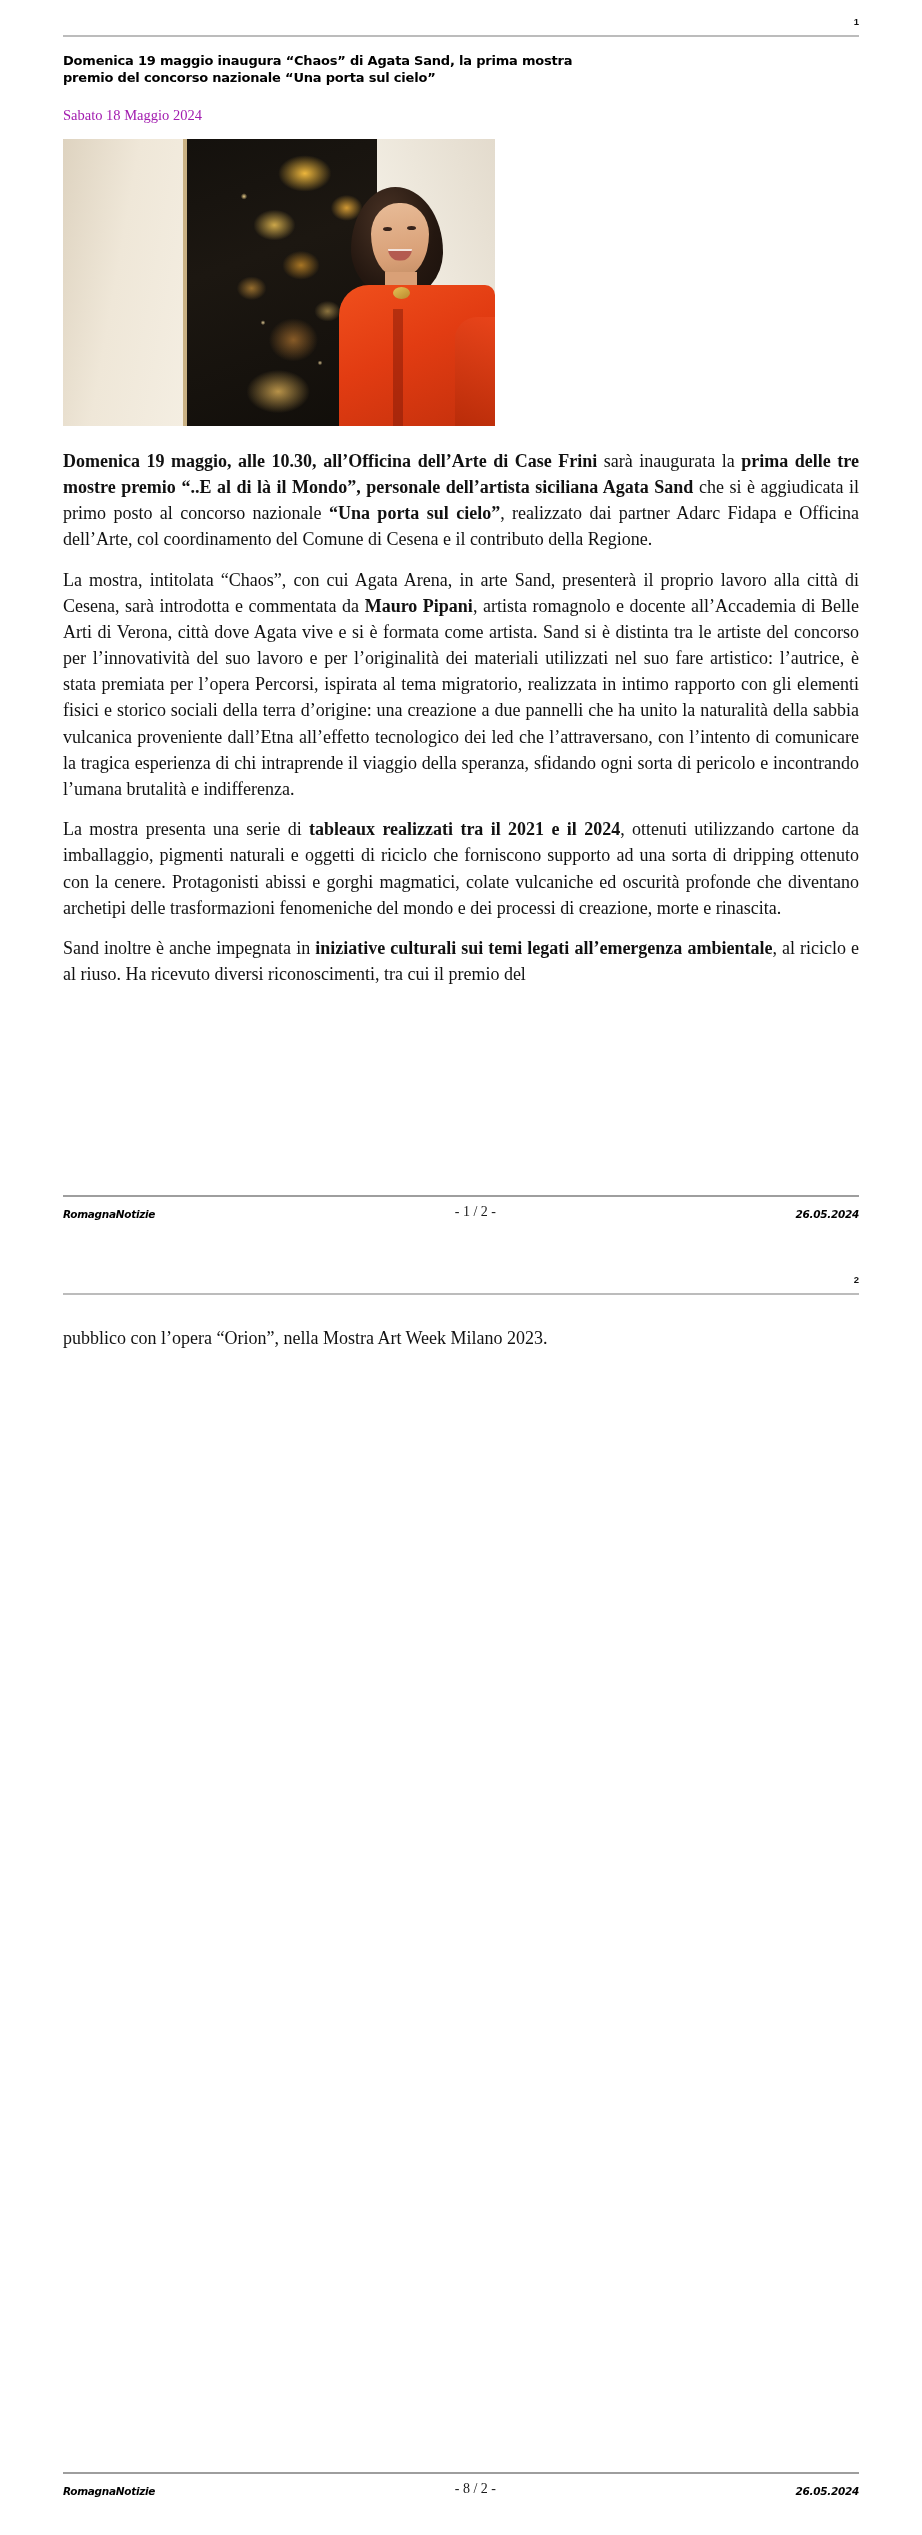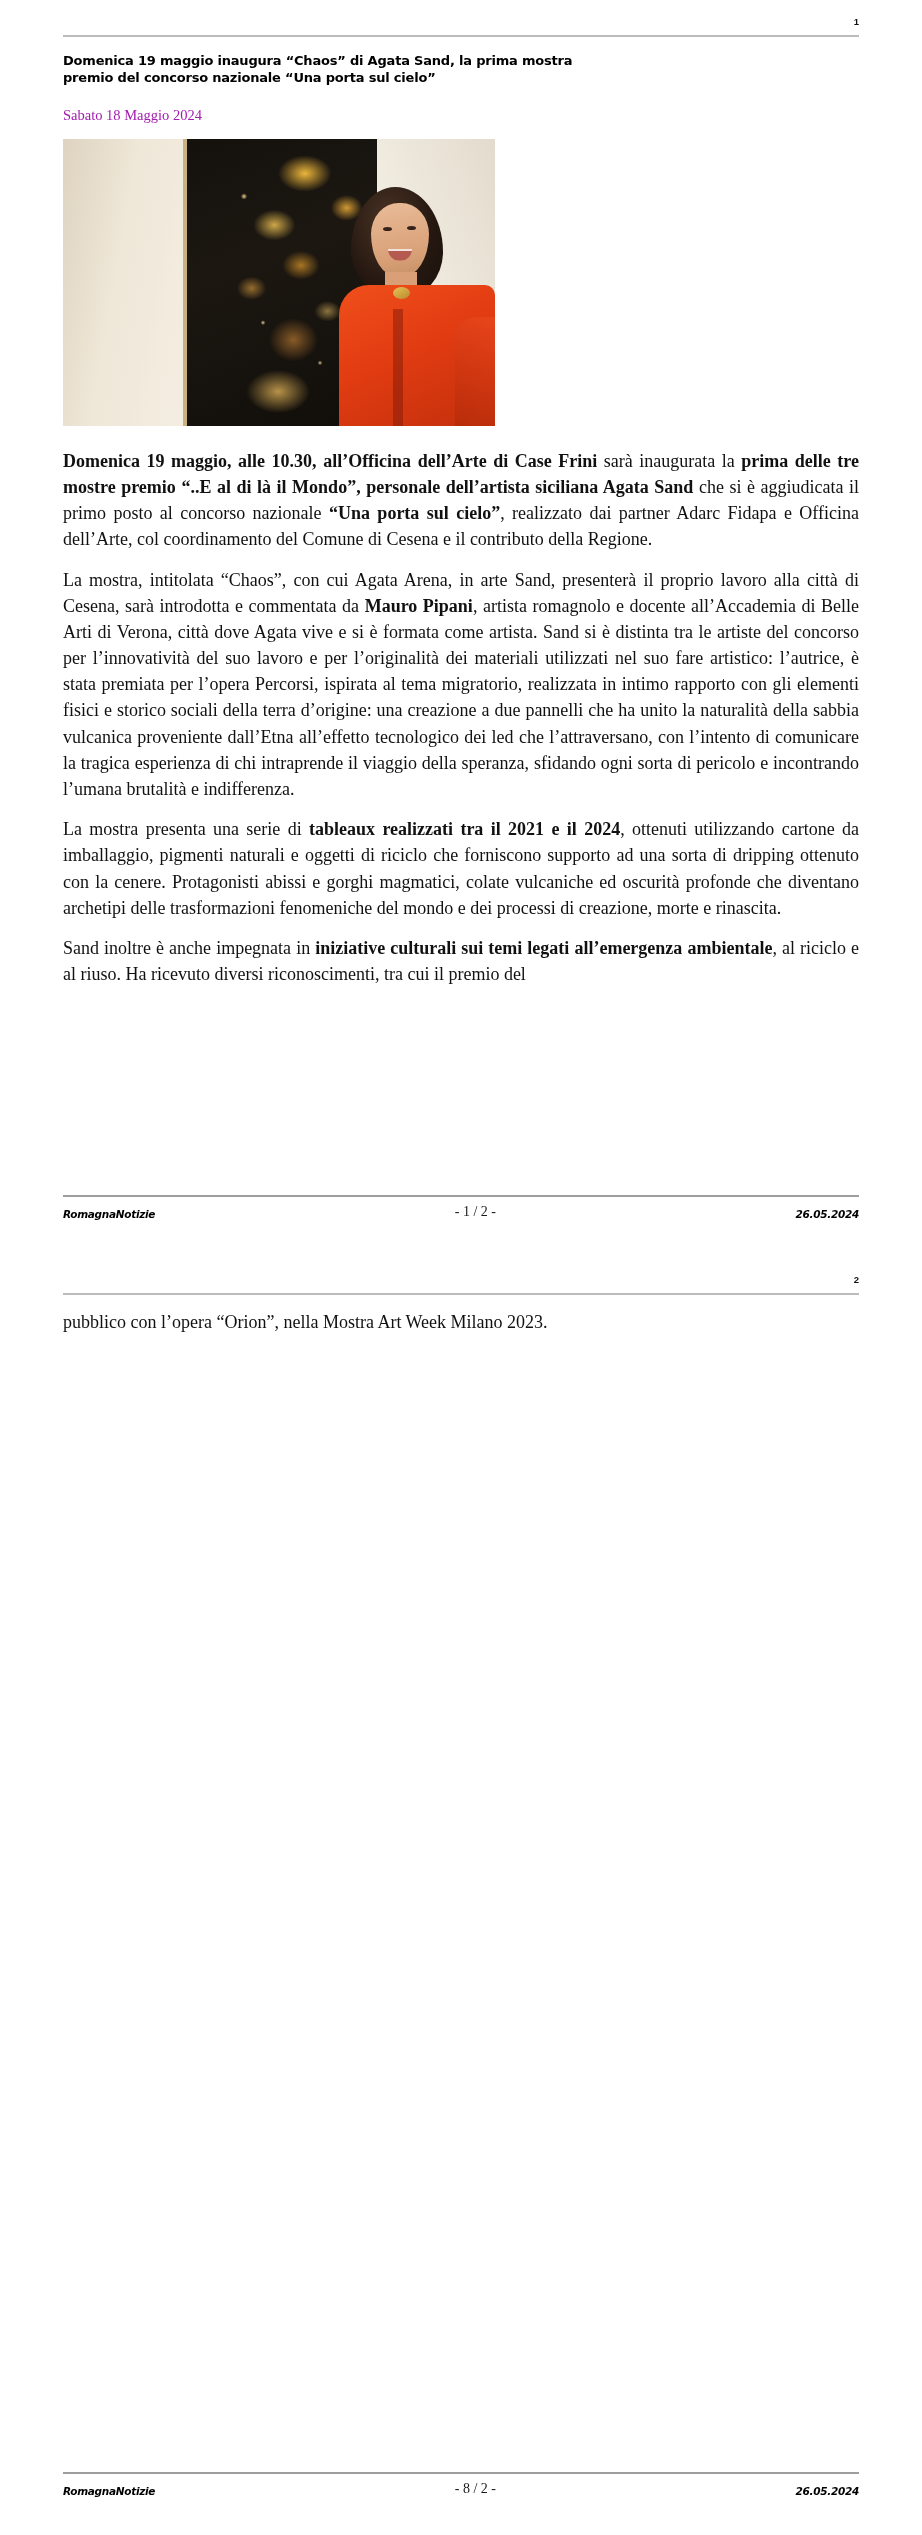--- a/index.html
+++ b/index.html
@@ -281,21 +281,21 @@
 </div>
 
 <div class="page page-2">
 
   <div class="run-header">
     <div class="run-header-num">2</div>
     <div class="run-header-rule"></div>
   </div>
 
   <div class="article">
-    <p class="body first" style="margin-top:14px"><span>pubblico con l’opera “Orion”, nella Mostra Art Week Milano 2023.</span></p>
+    <p class="body first" style="margin-top:30px"><span>pubblico con l’opera “Orion”, nella Mostra Art Week Milano 2023.</span></p>
   </div>
 
   <div class="run-footer">
     <div class="run-footer-rule"></div>
     <div class="run-footer-row">
       <span class="rf-left">RomagnaNotizie</span>
       <span class="rf-center">- 8 / 2 -</span>
       <span class="rf-right">26.05.2024</span>
     </div>
   </div>

